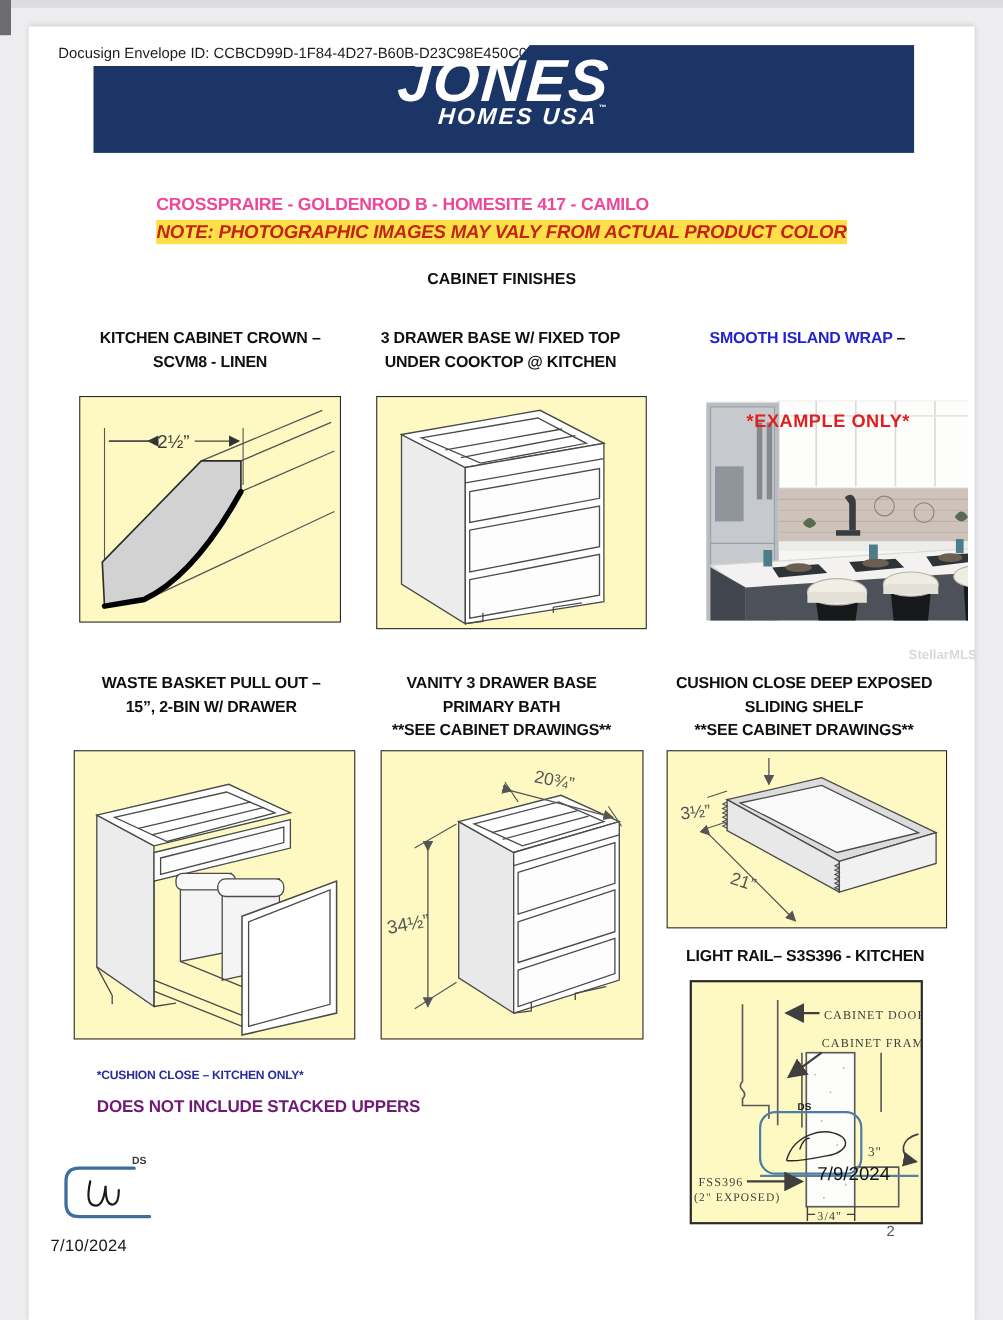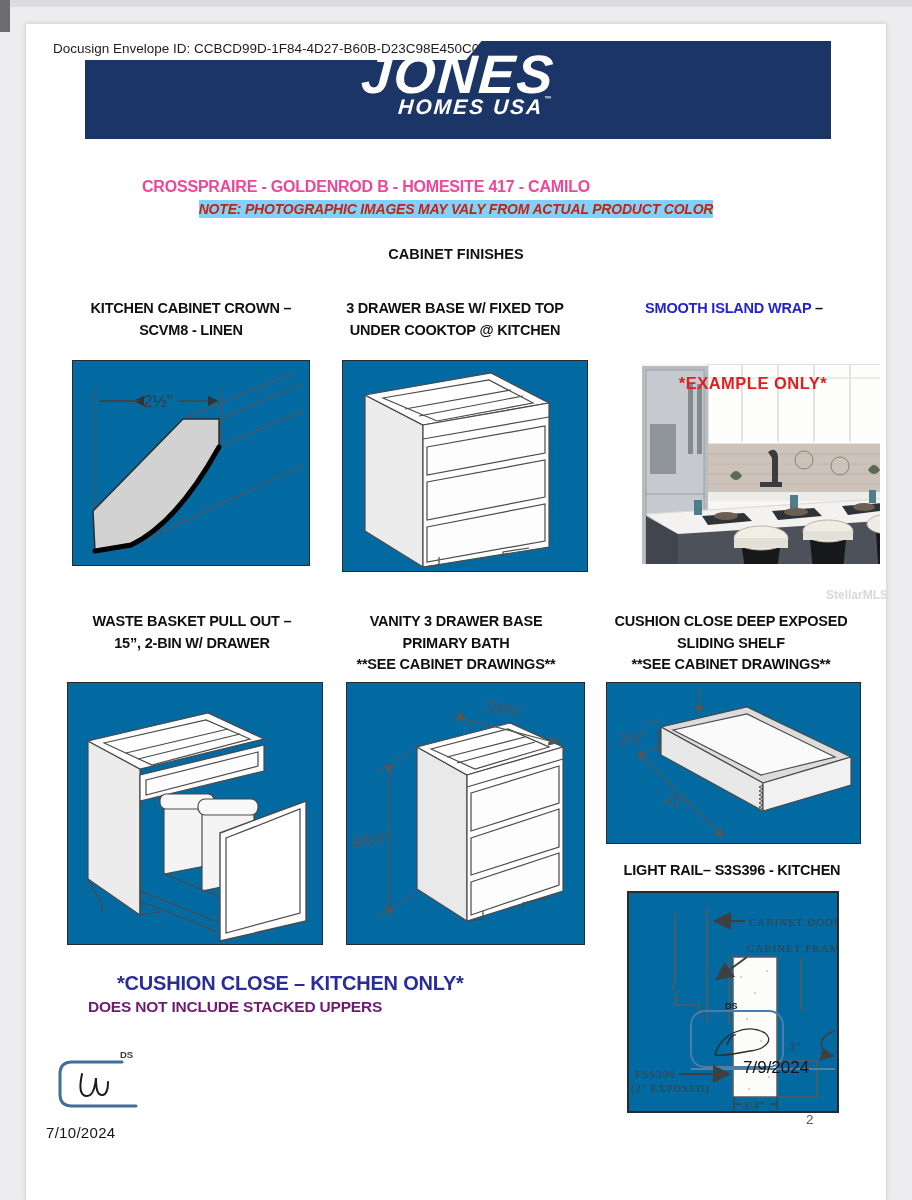--- a/index.html
+++ b/index.html
@@ -19,37 +19,37 @@
   .logo-homes { font-size:21px; font-weight:bold; letter-spacing:2px; text-align:right; margin-top:-4px; }
   .logo-tm { font-size:7px; vertical-align:top; }
   .env-label { position:absolute; left:18px; top:14px; width:440px; height:22px; background:#ffffff;
     font-size:13.5px; color:#1d1d1d; padding:3px 0 0 9px; white-space:nowrap;
     clip-path:polygon(0 0,100% 0,calc(100% - 18px) 100%,0 100%); }
 
   
   .title-red { position:absolute; left:0; top:154px; width:680px; text-align:center;
     color:#ec4899; font-weight:bold; font-size:16px; letter-spacing:-0.2px; }
   .note-wrap { position:absolute; left:0; top:176px; width:860px; text-align:center; }
-  .note-yellow { display:inline-block; background:#7dd3fc; color:#c42314; font-weight:bold;
-    font-style:italic; font-size:14px; padding:1px 0; letter-spacing:-0.2px; }
+  .note-yellow { display:inline-block; background:#fde047; color:#c42314; font-weight:bold;
+    font-style:italic; font-size:17px; padding:1px 0; letter-spacing:-0.2px; }
   .section-title { position:absolute; left:0; top:222px; width:860px; text-align:center;
     font-weight:bold; font-size:14.5px; color:#111; }
 
   
   .t { position:absolute; font-weight:bold; font-size:14.5px; line-height:21.5px;
     text-align:center; color:#101010; letter-spacing:-0.2px; }
   .blue-part { color:#2323cd; }
 
-  .box { position:absolute; background:#0369a1; border:1.5px solid #2a2a2a; }
+  .box { position:absolute; background:#fef9c3; border:1.5px solid #2a2a2a; }
   .photo { position:absolute; overflow:hidden; }
   .overlay-red { position:absolute; left:0; top:10px; width:100%; text-align:center;
     color:#e02020; font-weight:bold; font-size:16.5px; letter-spacing:.5px; }
   .watermark { position:absolute; color:#d9d9db; font-size:12px; font-weight:bold; }
 
-  .note-blue { position:absolute; color:#272d99; font-weight:bold; font-size:20px; letter-spacing:-0.2px;margin-left:29px; }
+  .note-blue { position:absolute; color:#272d99; font-weight:bold; font-size:11px; letter-spacing:-0.2px; }
   .note-red2 { position:absolute; color:#701a75; font-weight:bold; font-size:15.5px; letter-spacing:-0.2px; }
 
   .pagenum { position:absolute; color:#55565a; font-size:13.5px; }
   .footer-date { position:absolute; color:#161616; font-size:15px; letter-spacing:.3px; }
 
   svg text { font-family:"Liberation Sans", sans-serif; }
   .serif-lbl { font-family:"Liberation Serif", serif !important; letter-spacing:1px; }
 </style>
 </head>
 <body>

